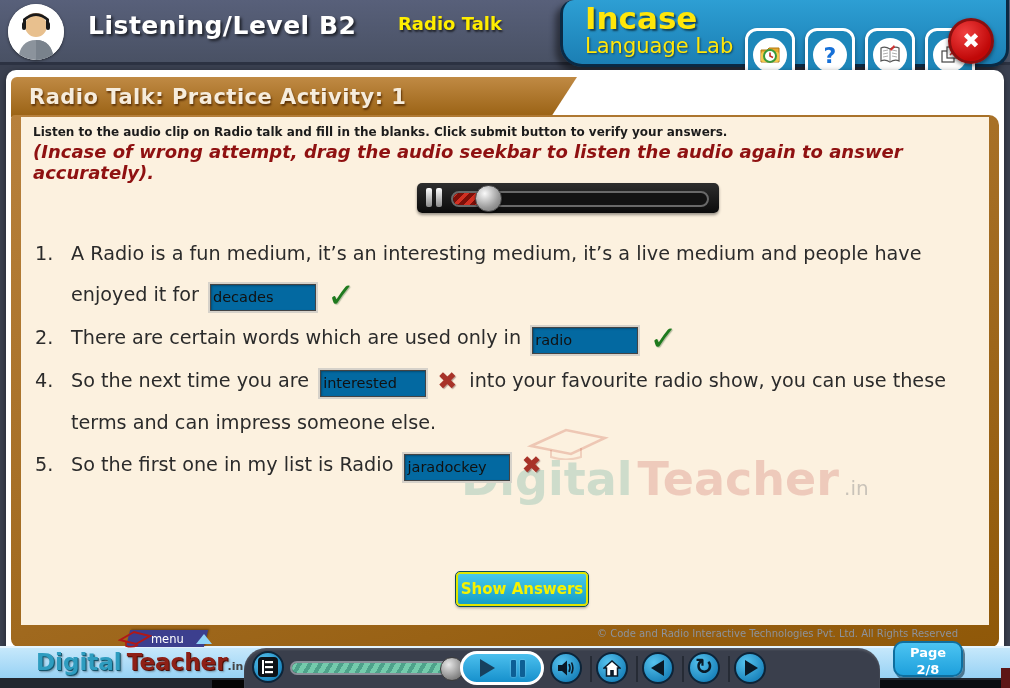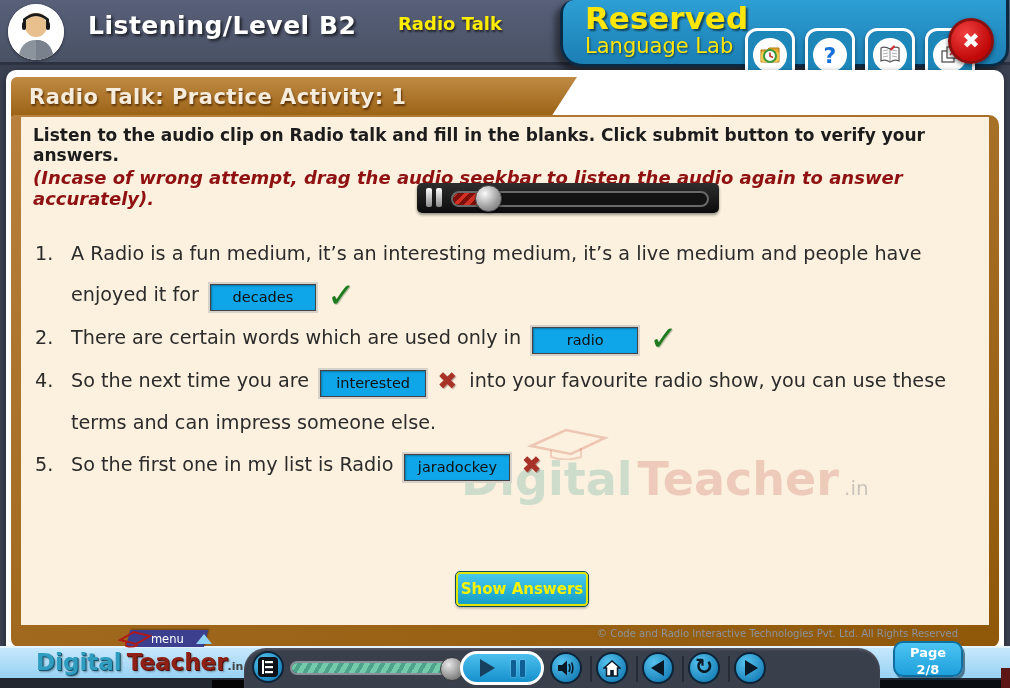--- a/index.html
+++ b/index.html
@@ -40,43 +40,43 @@
     background:linear-gradient(#c08a44,#9a6214);
     clip-path:polygon(0 0,100% 0,calc(100% - 26px) 100%,0 100%);
     border-radius:6px 0 0 0;display:flex;align-items:center;}
   .title-band span{margin-left:18px;font-size:21px;font-weight:bold;color:#f6ecdc;
     text-shadow:1px 2px 2px rgba(80,40,0,.85);letter-spacing:.5px;}
   .frame{position:absolute;left:5px;right:5px;top:45px;bottom:8px;
     background:linear-gradient(160deg,#b8813d,#8f5808);border-radius:4px 10px 8px 8px;}
   .content{position:absolute;left:15px;right:15px;top:47px;bottom:30px;background:#fcf1df;}
 
   .instructions{position:absolute;left:12px;top:8px;right:12px;z-index:2;}
-  .instr-main{font-size:17px;font-weight:bold;color:#1c1c1c;margin-bottom:2px;}
+  .instr-main{font-size:12px;font-weight:bold;color:#1c1c1c;margin-bottom:2px;}
   .instr-note{font-size:18px;font-weight:bold;font-style:italic;color:#8f1111;}
 
   
   .audio-player{position:absolute;left:396px;top:66px;width:302px;height:30px;z-index:2;
     background:linear-gradient(#2e2e2e,#0b0b0b);border-radius:5px;box-shadow:0 2px 3px rgba(0,0,0,.4);}
   .ap-pause{position:absolute;left:9px;top:5px;display:flex;gap:4px;}
   .ap-pause i{display:block;width:6px;height:19px;border-radius:2px;background:linear-gradient(#ffffff,#8a8a8a);}
   .ap-track{position:absolute;left:34px;right:10px;top:8px;height:12px;background:#131313;
     border:2px solid #696969;border-radius:8px;overflow:hidden;}
   .ap-fill{height:100%;background:repeating-linear-gradient(135deg,#d23022 0 4px,#7c0f08 4px 8px);border-radius:6px 0 0 6px;}
   .ap-knob{position:absolute;left:58px;top:2px;width:25px;height:25px;border-radius:50%;
     background:radial-gradient(circle at 35% 30%,#fafafa,#9a9a9a 60%,#6c6c6c);border:1px solid #4a4a4a;
     box-shadow:0 1px 2px rgba(0,0,0,.6);cursor:grab;}
 
   
   .sentence-list{position:absolute;left:14px;right:14px;top:116px;z-index:1;
     font-size:19.2px;color:#2b2b2b;line-height:41px;}
   .sentence{padding-left:36px;text-indent:-36px;margin-bottom:1px;}
   .snum{display:inline-block;width:36px;text-indent:0;}
   .blank-wrap{display:inline-block;text-indent:0;position:relative;margin:0 5px;vertical-align:middle;}
-  .blank{width:100px;height:23px;text-align:center;font-size:14.5px;font-family:"DejaVu Sans",sans-serif;
-    color:#111;background:#0ea5e9;border:1px solid #444;box-shadow:0 0 0 2px #d6d2ca, inset 1px 1px 2px rgba(0,0,0,.28);}
+  .blank{width:100px;height:23px;font-size:14.5px;font-family:"DejaVu Sans",sans-serif;
+    color:#111;background:#0369a1;border:1px solid #444;box-shadow:0 0 0 2px #d6d2ca, inset 1px 1px 2px rgba(0,0,0,.28);}
   .blank-wrap.caret::after{content:"";position:absolute;left:77px;top:5px;width:1px;height:16px;background:#000;}
   .mark{display:inline-block;text-indent:0;vertical-align:middle;margin:0 6px;}
   .mark.correct{color:#1e7a1e;font-size:34px;font-weight:bold;text-shadow:1px 1px 1px rgba(0,60,0,.3);}
   .mark.wrong{color:#a83228;font-size:24px;font-weight:bold;text-shadow:1px 1px 1px rgba(60,0,0,.35);}
 
   
   .watermark{position:absolute;left:440px;top:335px;z-index:0;white-space:nowrap;}
   .wm-cap{position:absolute;left:60px;top:-28px;}
   .wm-t1{font-size:46px;font-weight:bold;color:rgba(120,180,165,.35);}
   .wm-t2{font-size:46px;font-weight:bold;color:rgba(215,140,130,.38);}
@@ -155,21 +155,21 @@
         <rect x="14" y="18" width="4" height="8" rx="2" fill="#1a1a1a"></rect>
         <rect x="38" y="18" width="4" height="8" rx="2" fill="#1a1a1a"></rect>
       </svg>
     </div>
     <div class="lesson-title">Listening/Level B2</div>
     <div class="topic-title">Radio Talk</div>
   </header>
 
   <div class="logo-bar">
     <div class="logo-text">
-      <div class="logo-line1">Reserved</div>
+      <div class="logo-line1">Incase</div>
       <div class="logo-line2">Language Lab</div>
     </div>
     <div class="tile-row">
       <div class="icon-tile">
         <div class="tile-circle">
           <svg width="24" height="24" viewBox="0 0 24 24">
             <path d="M3 7 L9 7 L11 5 L21 5 L21 19 L3 19 Z" fill="#e8a82e" stroke="#b07810" stroke-width="1"></path>
             <rect x="3" y="9" width="18" height="10" rx="2" fill="#f6c84e"></rect>
             <circle cx="12" cy="13" r="6" fill="#fff" stroke="#3a9a3a" stroke-width="2"></circle>
             <path d="M12 9.5 L12 13 L15 14.5" stroke="#c03020" stroke-width="1.6" fill="none"></path>

